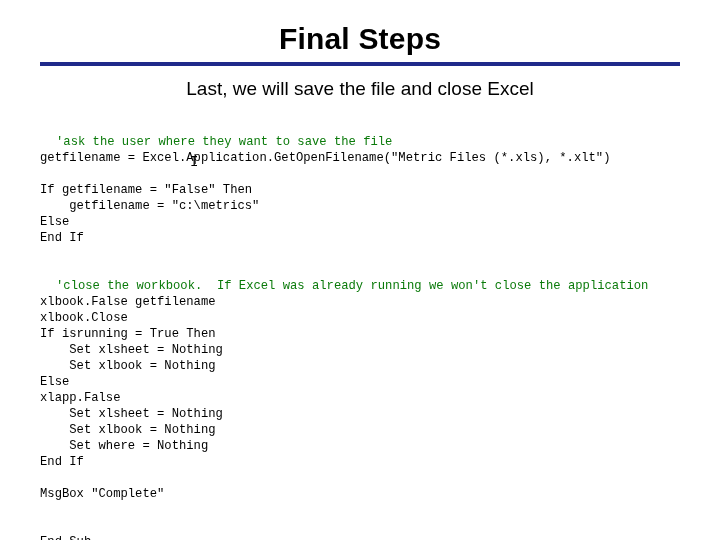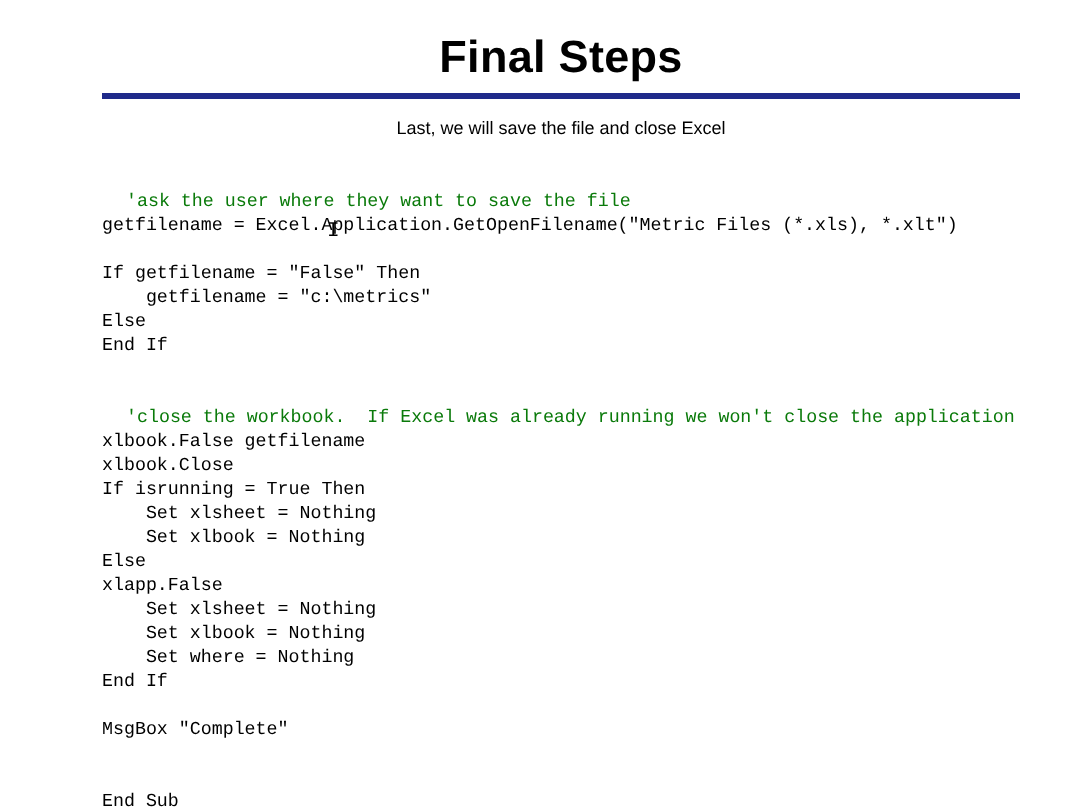--- a/index.html
+++ b/index.html
@@ -9,42 +9,41 @@
     height: 540px;
     background: #ffffff;
     font-family: Arial, Helvetica, sans-serif;
     overflow: hidden;
   }
   .slide {
     position: relative;
     width: 720px;
     height: 540px;
     box-sizing: border-box;
-    padding-left: 28px;
   }
   .title-block {
     text-align: center;
     padding-top: 22px;
   }
   .title {
     font-family: Arial, Helvetica, sans-serif;
     font-weight: 700;
     font-size: 30px;
     color: #000;
     letter-spacing: 0.2px;
   }
   .rule {
     height: 4px;
     background: #1f2a8a;
     margin: 6px 40px 0 40px;
   }
   .subtitle {
     text-align: center;
     font-family: Arial, Helvetica, sans-serif;
-    font-size: 12px;
+    font-size: 19px;
     color: #000;
     margin-top: 12px;
   }
   .code-area {
     margin: 18px 0 0 40px;
     font-family: "Courier New", Courier, monospace;
     font-size: 12.2px;
     line-height: 16px;
     color: #000;
     white-space: pre;

